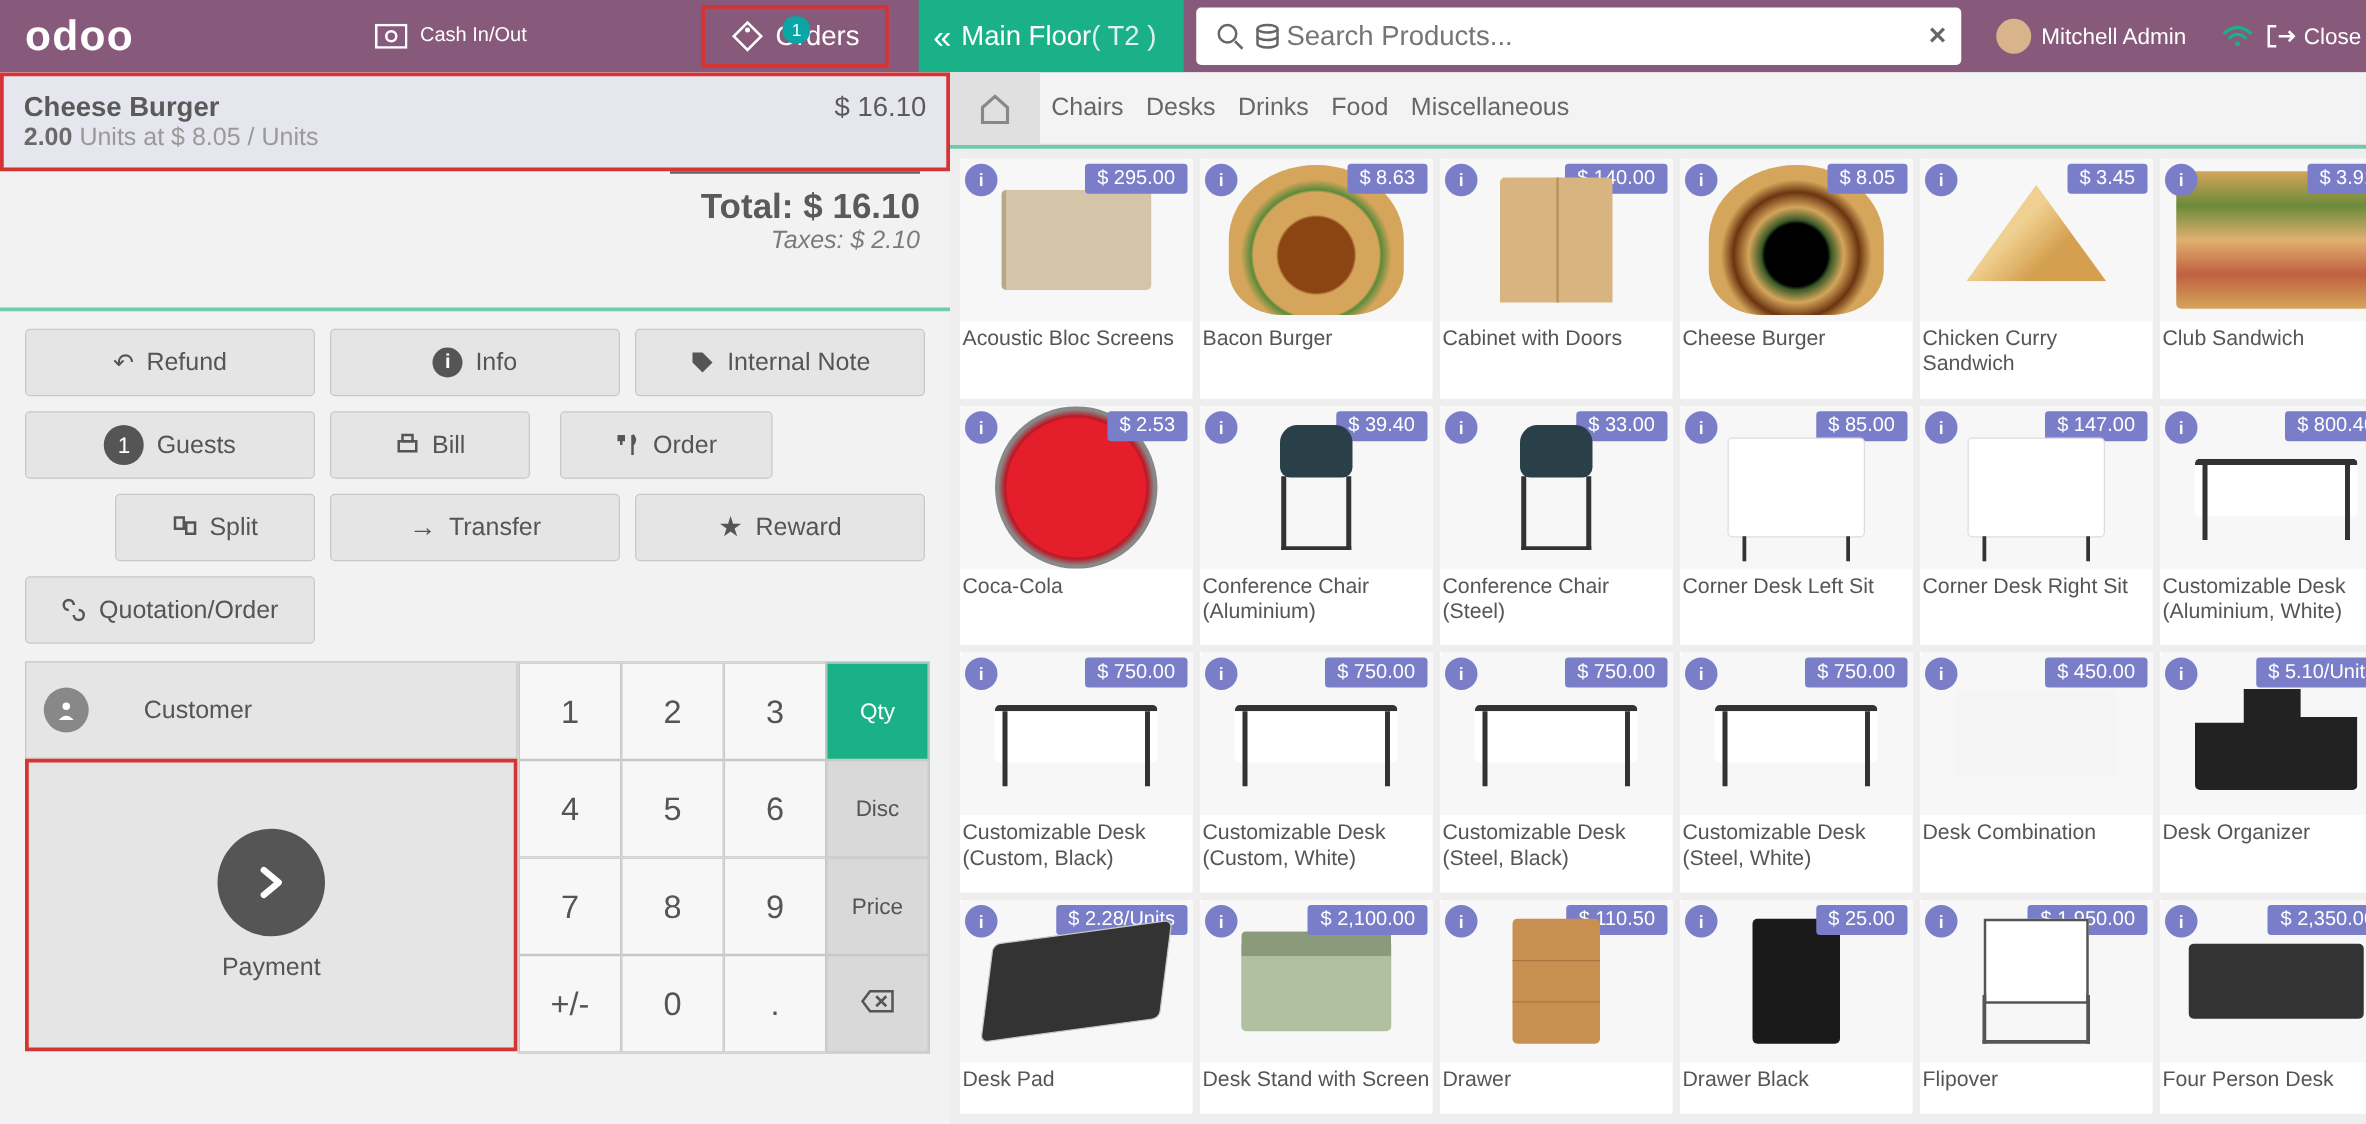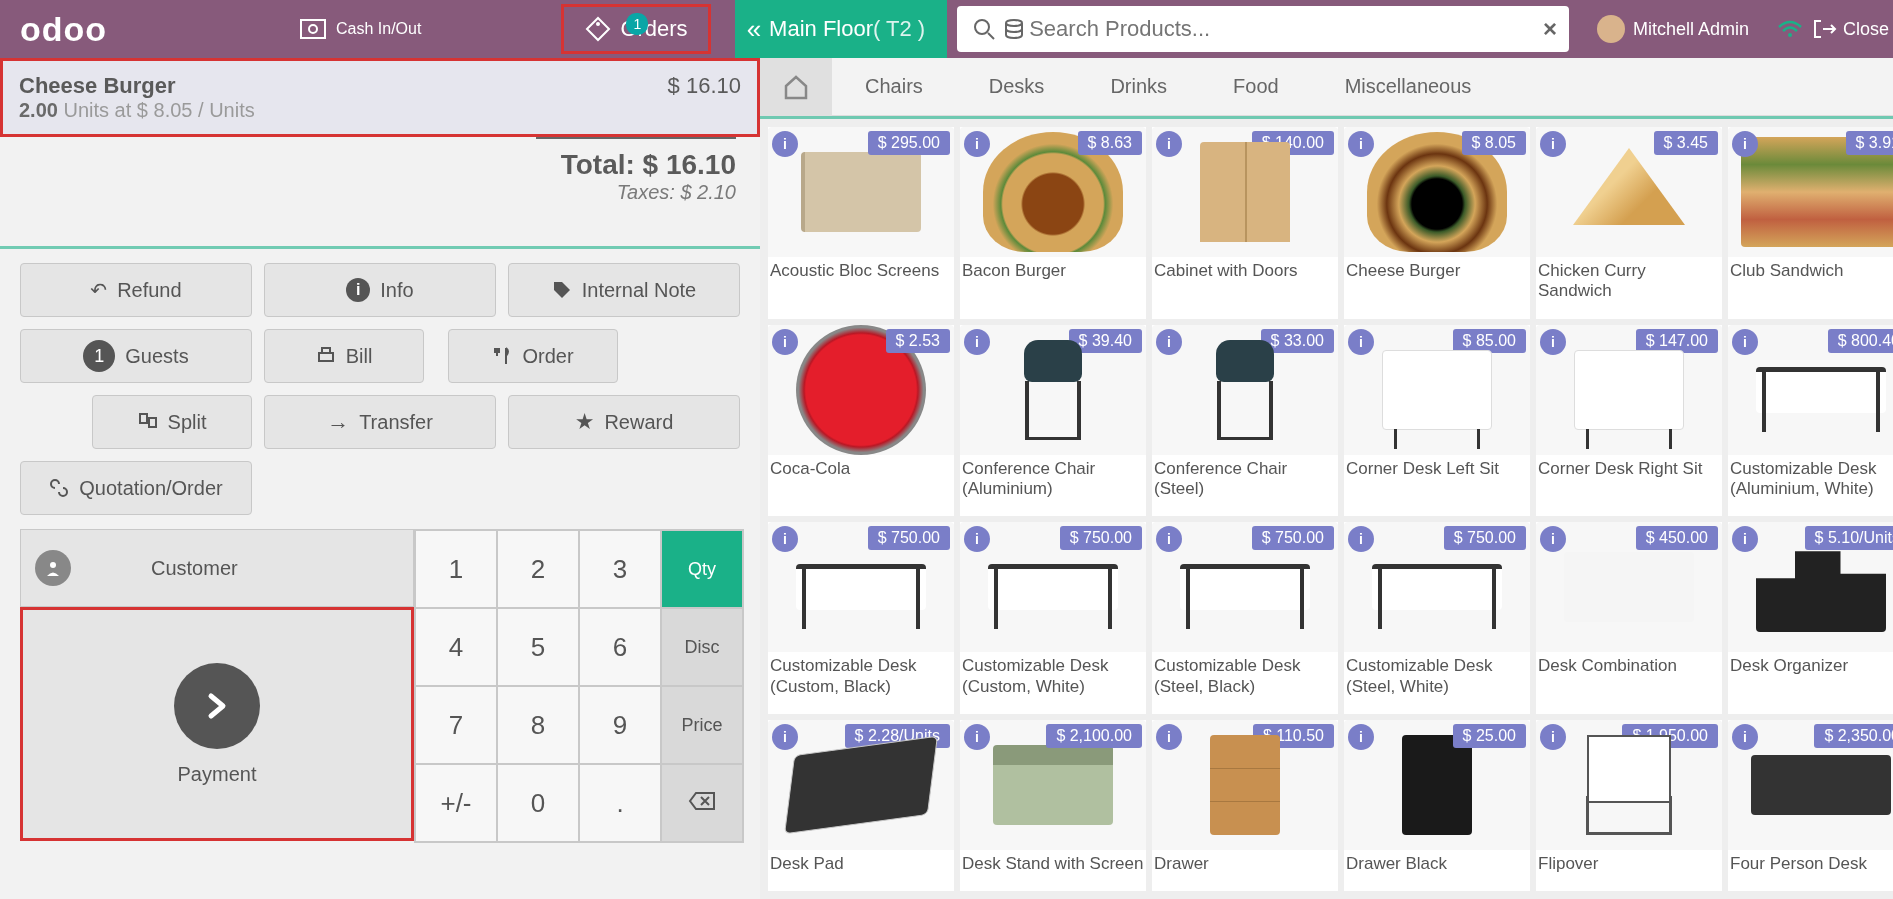--- a/index.html
+++ b/index.html
@@ -40,29 +40,29 @@
 
 .divider-green { height: 3px; background: #1ab188; opacity: 0.6; margin-top: 30px; }
 
 .actions { padding: 14px 20px; display: grid; grid-template-columns: repeat(3,1fr); gap: 12px; }
 .actions .abtn { background: #e5e5e5; border: 1px solid #c8c8c8; border-radius: 4px; height: 54px; display: flex; align-items: center; justify-content: center; gap: 10px; font-size: 20px; color: #555; cursor: pointer; }
 .guest-badge { background: #555; color: #fff; border-radius: 50%; width: 32px; height: 32px; display: flex; align-items: center; justify-content: center; font-size: 18px; }
 .pad { display: grid; grid-template-columns: repeat(4, 82px); grid-template-rows: repeat(4, 78px); border: 1px solid #c8c8c8; }
 .pad button { border: 1px solid #c8c8c8; background: #f7f7f7; font-size: 26px; color: #555; cursor: pointer; }
 .pad .side { background: #d9d9d9; font-size: 18px; }
 .pad .qty { background: #1ab188; color: #fff; }
-.customer-btn { background: #e5e5e5; border: 1px solid #c8c8c8; height: 78px; width: 394px; display: flex; align-items: center; padding-left: 14px; gap: 80px; font-size: 20px; color: #555; }
+.customer-btn { background: #e5e5e5; border: 1px solid #c8c8c8; height: 78px; width: 394px; display: flex; align-items: center; padding-left: 14px; gap: 44px; font-size: 20px; color: #555; }
 .customer-btn .circ { background: #888; color: #fff; border-radius: 50%; width: 36px; height: 36px; display: flex; align-items: center; justify-content: center; }
 .payment-btn { background: #e5e5e5; border: 3px solid #d63333; height: 234px; width: 394px; display: flex; flex-direction: column; align-items: center; justify-content: center; gap: 14px; font-size: 20px; color: #555; }
 .payment-btn .circ2 { background: #555; color: #fff; border-radius: 50%; width: 86px; height: 86px; display: flex; align-items: center; justify-content: center; }
 
 
 .cats { height: 58px; background: #f3f3f3; border-bottom: 1px solid #ddd; display: flex; align-items: center; }
 .cat-home { width: 72px; height: 58px; background: #e0e0e0; color: #888; display: flex; align-items: center; justify-content: center; }
-.cat { padding: 0 33px; font-size: 20px; color: #666; height: 70px; display: flex; align-items: center; cursor: pointer; }
+.cat { padding: 0 9px; font-size: 20px; color: #666; height: 70px; display: flex; align-items: center; cursor: pointer; }
 .green-line { height: 3px; background: #1ab188; opacity: 0.6; }
 
 .products { padding: 8px; display: grid; grid-template-columns: repeat(6, 186px); gap: 6px; overflow-y: auto; flex: 1; }
 .prod { background: #fff; position: relative; display: flex; flex-direction: column; cursor: pointer; }
 .prod .imgbox { height: 130px; background: #f7f7f7; border-radius: 4px 4px 0 0; display: flex; align-items: center; justify-content: center; overflow: hidden; position: relative; }
 .prod .info { position: absolute; top: 4px; left: 4px; width: 26px; height: 26px; border-radius: 50%; background: #7a7ec8; color: #fff; display: flex; align-items: center; justify-content: center; font-size: 14px; font-weight: bold; }
 .prod .ptag { position: absolute; top: 4px; right: 4px; background: #7a7ec8; color: #fff; padding: 3px 10px; border-radius: 3px; font-size: 16px; }
 .prod .pname { padding: 4px 2px; font-size: 17px; color: #555; line-height: 1.2; min-height: 24px; }
 
 

